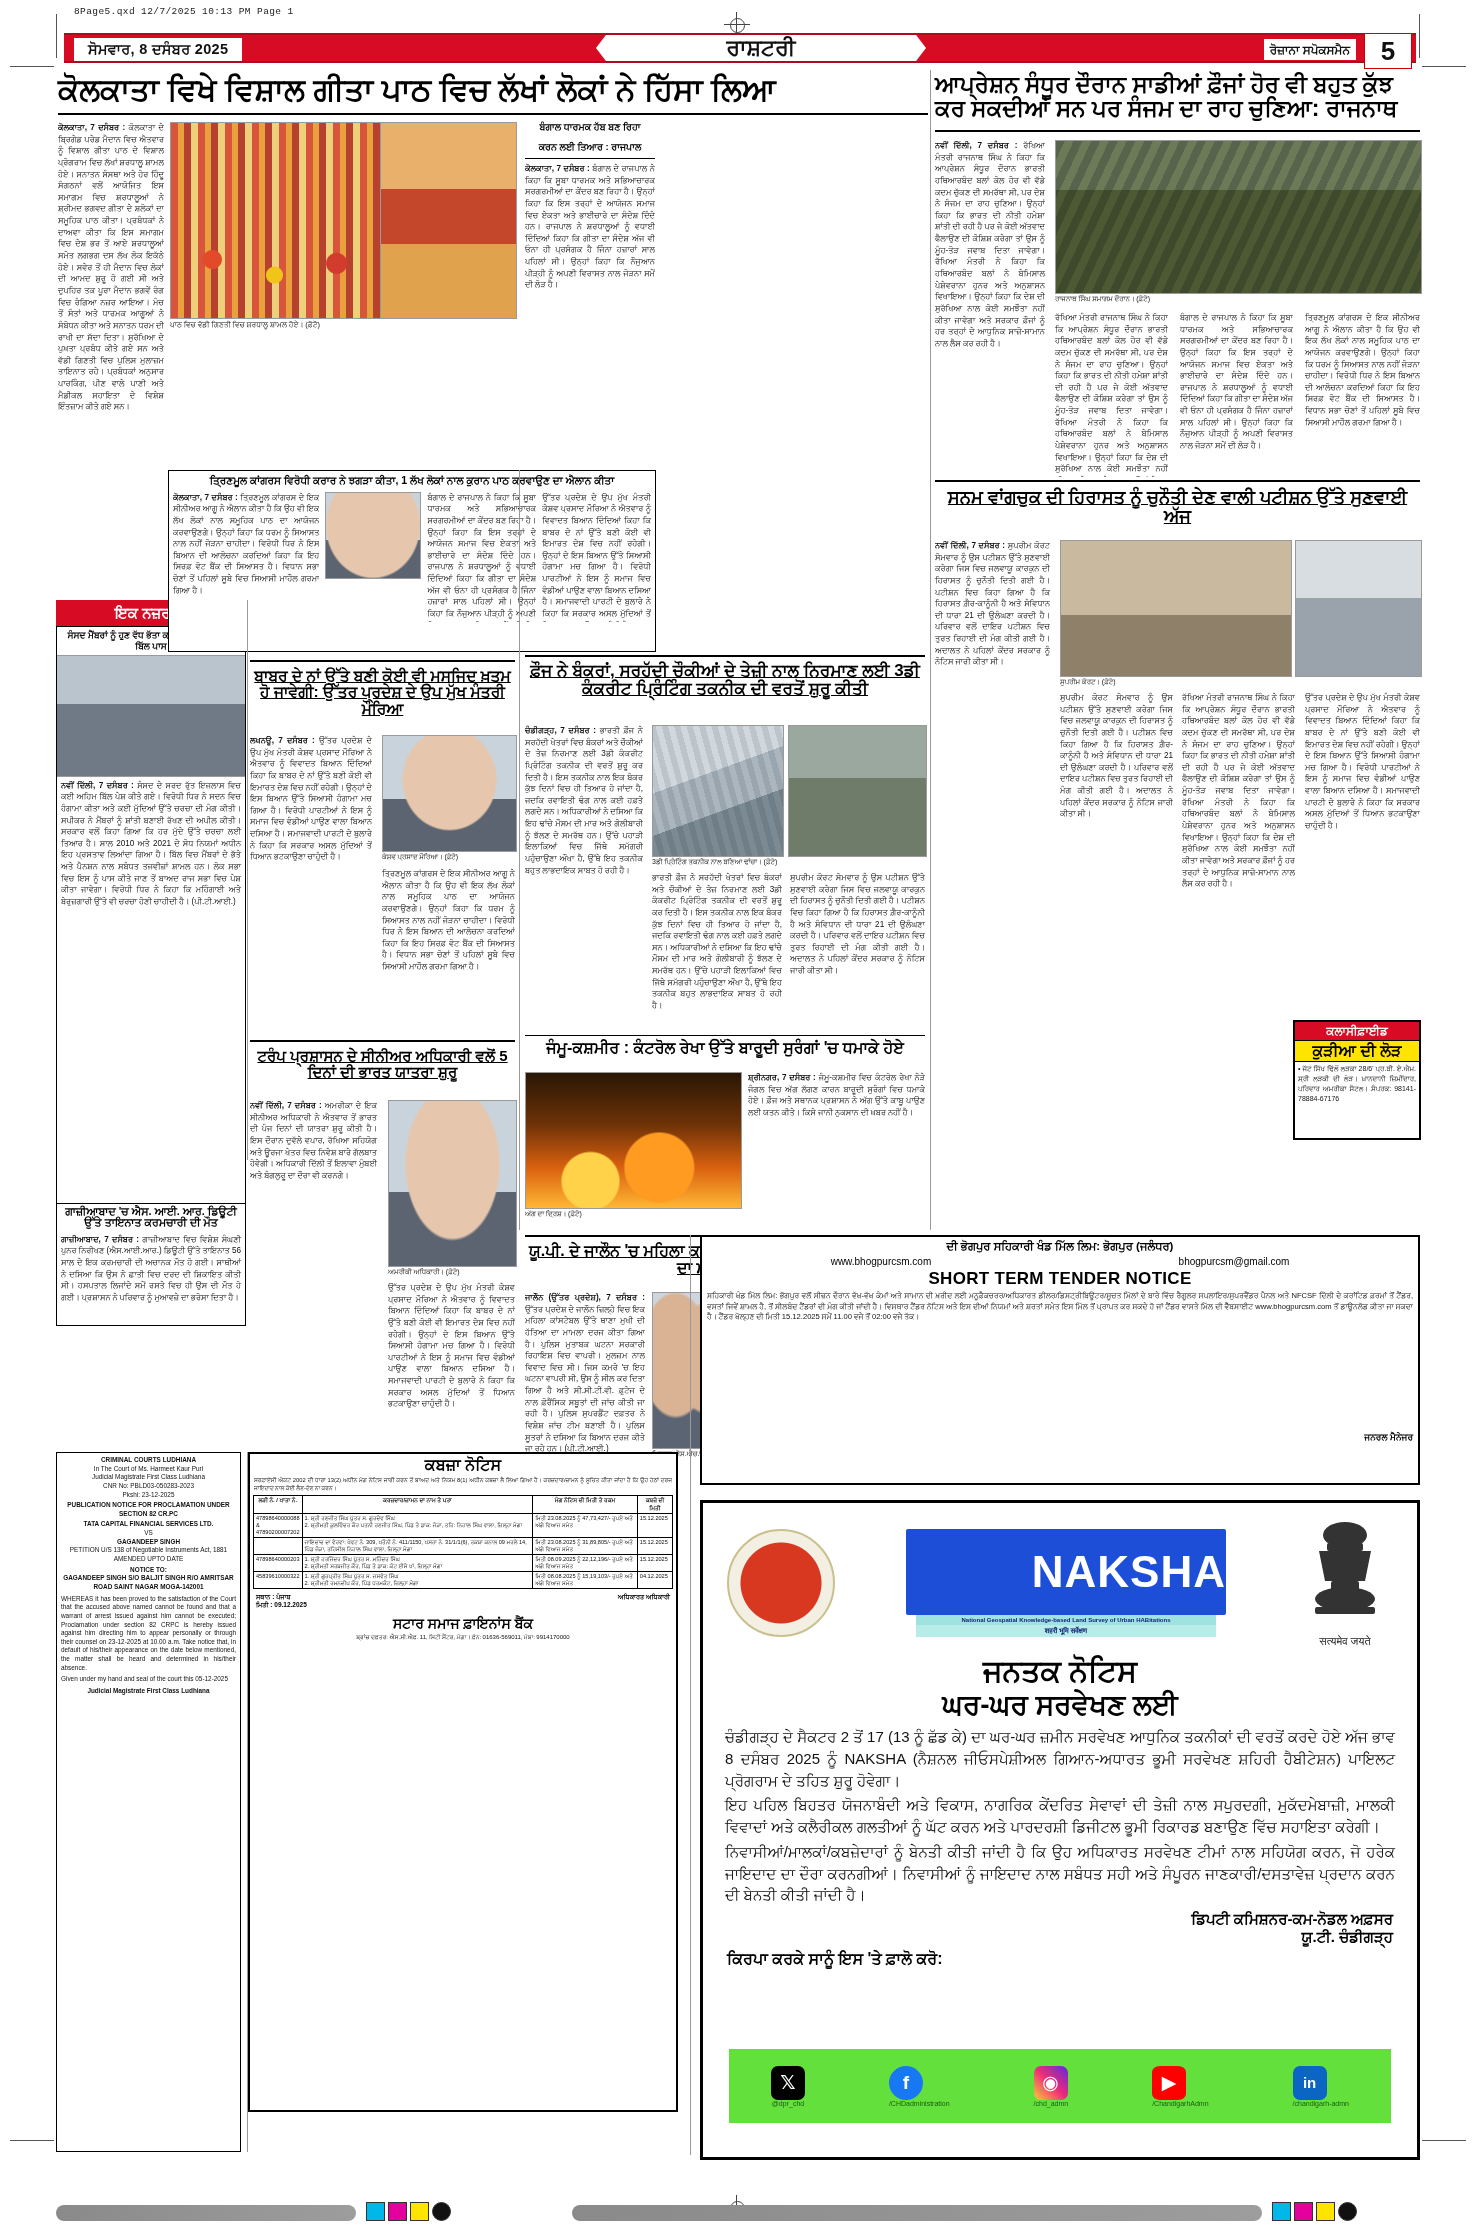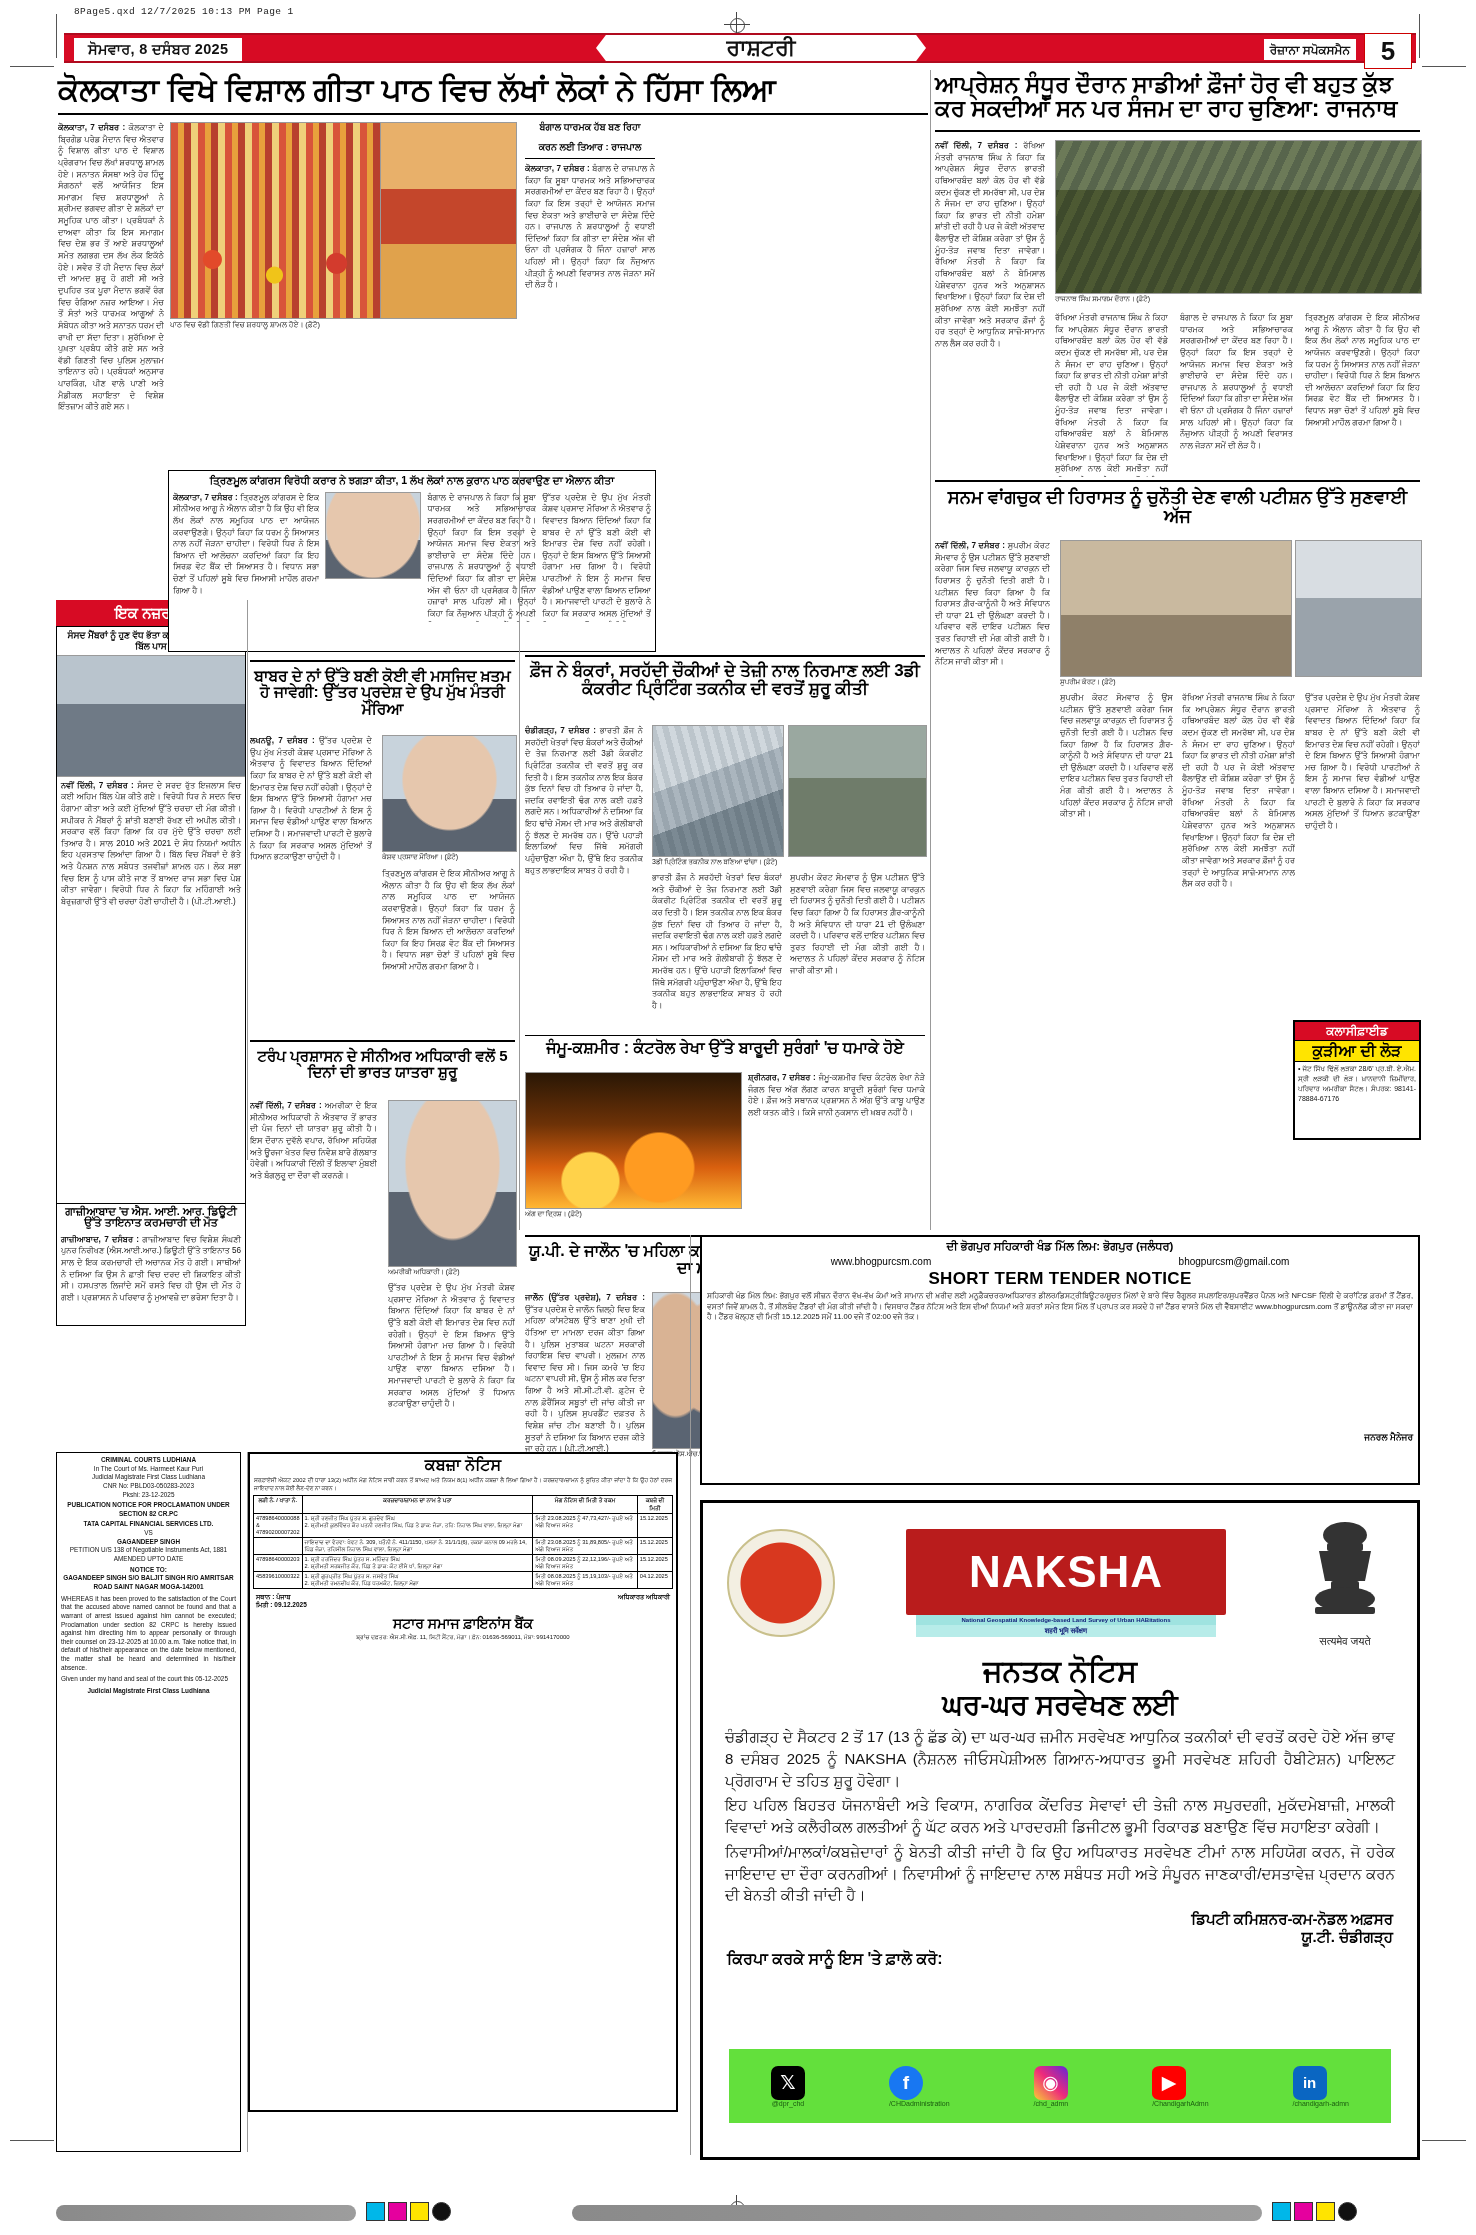--- a/index.html
+++ b/index.html
@@ -46,21 +46,21 @@
   .mh-page{
     position:absolute;right:4px;top:-2px;width:46px;height:34px;background:#fff;
     border:1px solid #c00;display:flex;align-items:center;justify-content:center;
     font-size:26px;font-weight:bold;color:#111;
   }
 
   
   .hl{font-weight:bold;color:#000;line-height:1.05;}
   .hl-xl{font-size:31px;}
   .hl-lg{font-size:23px;}
-  .hl-md{font-size:18px;}
+  .hl-md{font-size:18px;text-decoration:underline;}
   .hl-sm{font-size:15px;}
   .body-col{
     font-size:8.2px;line-height:1.42;text-align:justify;color:#111;
     -webkit-hyphens:auto;hyphens:auto;word-spacing:-0.3px;overflow:hidden;
   }
   .body-col b{font-weight:bold;}
   .rule{background:#000;position:absolute;}
   .vrule{width:1px;background:#999;position:absolute;}
 
   
@@ -110,22 +110,22 @@
   }
 
   
   table.noticetbl{border-collapse:collapse;width:100%;font-size:5.6px;line-height:1.25;}
   table.noticetbl td,table.noticetbl th{border:.6px solid #000;padding:1px 2px;vertical-align:top;color:#111;}
   table.noticetbl th{font-weight:bold;text-align:center;font-size:5.8px;}
 
   
   .naksha-box{position:absolute;left:700px;top:1500px;width:720px;height:660px;border:3px solid #000;background:#fff;box-sizing:border-box;}
   .naksha-logo{
-    width:320px;height:86px;background:#b91c1c;border-radius:2px;position:relative;
-    display:flex;align-items:center;justify-content:center;
+    width:320px;height:86px;background:#1d4ed8;border-radius:2px;position:relative;
+    display:flex;align-items:center;justify-content:flex-end;
   }
   .naksha-word{font-size:44px;font-weight:bold;color:#fff;letter-spacing:1px;}
   .naksha-sub{width:300px;background:#9fe3e0;font-size:6px;text-align:center;color:#14237a;padding:2px 0;font-weight:bold;}
   .emblem{width:96px;height:118px;position:relative;}
   .chd-seal{width:104px;height:104px;border-radius:50%;background:
     radial-gradient(circle at 50% 50%,#d8381f 0 40px,#f3efe2 41px 52px);
     border:2px solid #c9c08c;position:relative;}
   .social-bar{
     position:absolute;left:26px;right:26px;bottom:34px;height:74px;background:#63e03c;
     display:flex;align-items:center;justify-content:space-around;

